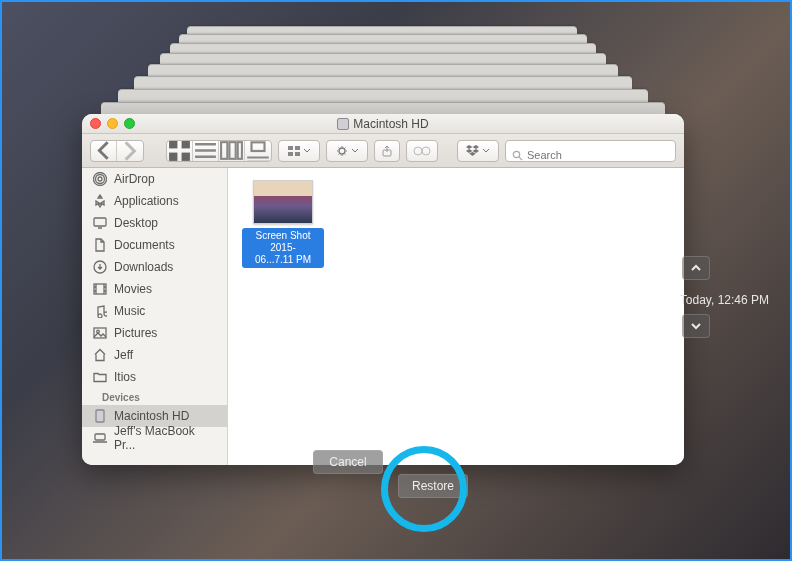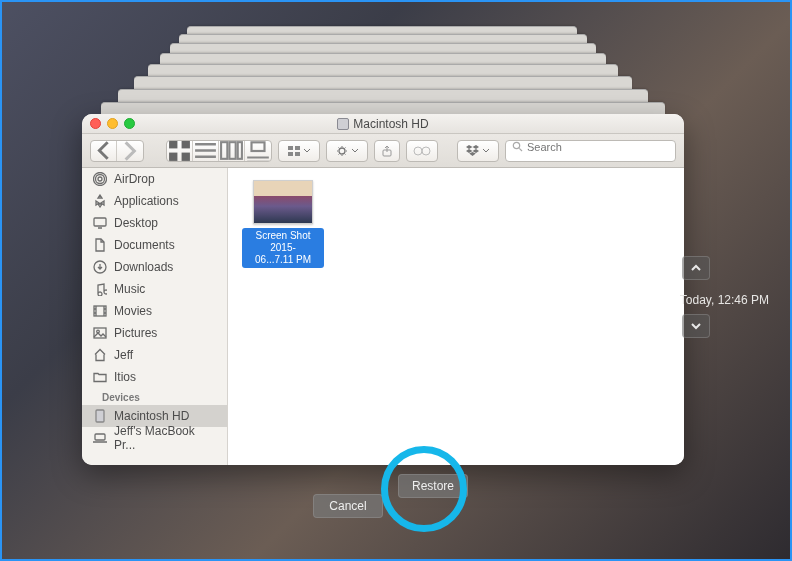--- a/index.html
+++ b/index.html
@@ -59,21 +59,21 @@
     display:flex; align-items:center; justify-content:center;
     font-size:11px; color:#555;
   }
   .tbtn { width: 26px; }
   .tgroup { display:flex; padding:0; overflow:hidden }
   .tgroup .seg { width:26px; height:100%; display:flex;align-items:center;justify-content:center; border-right:1px solid #cfccc7;}
   .tgroup .seg:last-child{border-right:none}
   .search {
     flex: 0 0 130px; height:22px;
     background:#fff; border:1px solid #bdbab5; border-radius:4px;
-    display:flex; align-items:flex-start; padding:0 6px; gap:4px;
+    display:flex; align-items:flex-end; padding:0 6px; gap:4px;
     color:#9a9a9a; font-size:11px;
     margin-left:auto;
   }
   .search input{border:none;outline:none;font-size:11px;flex:1;background:transparent;color:#333}
   .body { flex:1; display:flex; min-height:0;}
   .sidebar {
     width: 146px; background:#f4f2ee;
     border-right:1px solid #d6d3ce;
     overflow-y:auto; font-size:12px; color:#4c4c4c;
   }
@@ -256,34 +256,34 @@
             <span class="sb-icon">
               <svg viewBox="0 0 14 14">
                 <circle cx="7" cy="7" r="6"></circle>
                 <path d="M7 4v5M5 7l2 2 2-2"></path>
               </svg>
             </span>
             <span>Downloads</span>
           </div>
           <div class="sb-item">
             <span class="sb-icon">
-              <svg viewBox="0 0 12 14">
-                <path d="M4 12a2 2 0 100-.01M10 10a2 2 0 100-.01M4 12V3l6-1v8"></path>
-              </svg>
-            </span>
-            <span>Music</span>
-          </div>
-          <div class="sb-item">
-            <span class="sb-icon">
               <svg viewBox="0 0 14 12">
                 <rect x="1" y="1" width="12" height="10"></rect>
                 <path d="M3 1v10M11 1v10M1 4h2M1 8h2M11 4h2M11 8h2"></path>
               </svg>
             </span>
             <span>Movies</span>
+          </div>
+          <div class="sb-item">
+            <span class="sb-icon">
+              <svg viewBox="0 0 12 14">
+                <path d="M4 12a2 2 0 100-.01M10 10a2 2 0 100-.01M4 12V3l6-1v8"></path>
+              </svg>
+            </span>
+            <span>Music</span>
           </div>
           <div class="sb-item">
             <span class="sb-icon">
               <svg viewBox="0 0 14 12">
                 <rect x="1" y="1" width="12" height="10"></rect>
                 <circle cx="5" cy="4.5" r="1.3"></circle>
                 <path d="M1 10l4-4 3 3 2-2 3 3"></path>
               </svg>
             </span>
             <span>Pictures</span>
@@ -340,17 +340,17 @@
         <path d="M2 8l4-4 4 4"></path>
       </svg>
   </div>
   <div class="timestamp">Today, 12:46 PM</div>
   <div class="nav-pill" style="right:80px;top:312px">
     <svg viewBox="0 0 12 12">
         <path d="M2 4l4 4 4-4"></path>
       </svg>
   </div>
 
-  <div class="btn" style="left:311px;top:492px">Cancel</div>
+  <div class="btn" style="left:311px;top:448px">Cancel</div>
   <div class="btn" style="left:396px;top:472px">Restore</div>
 
   <div class="ring"></div>
 </div>
 
 </body></html>

